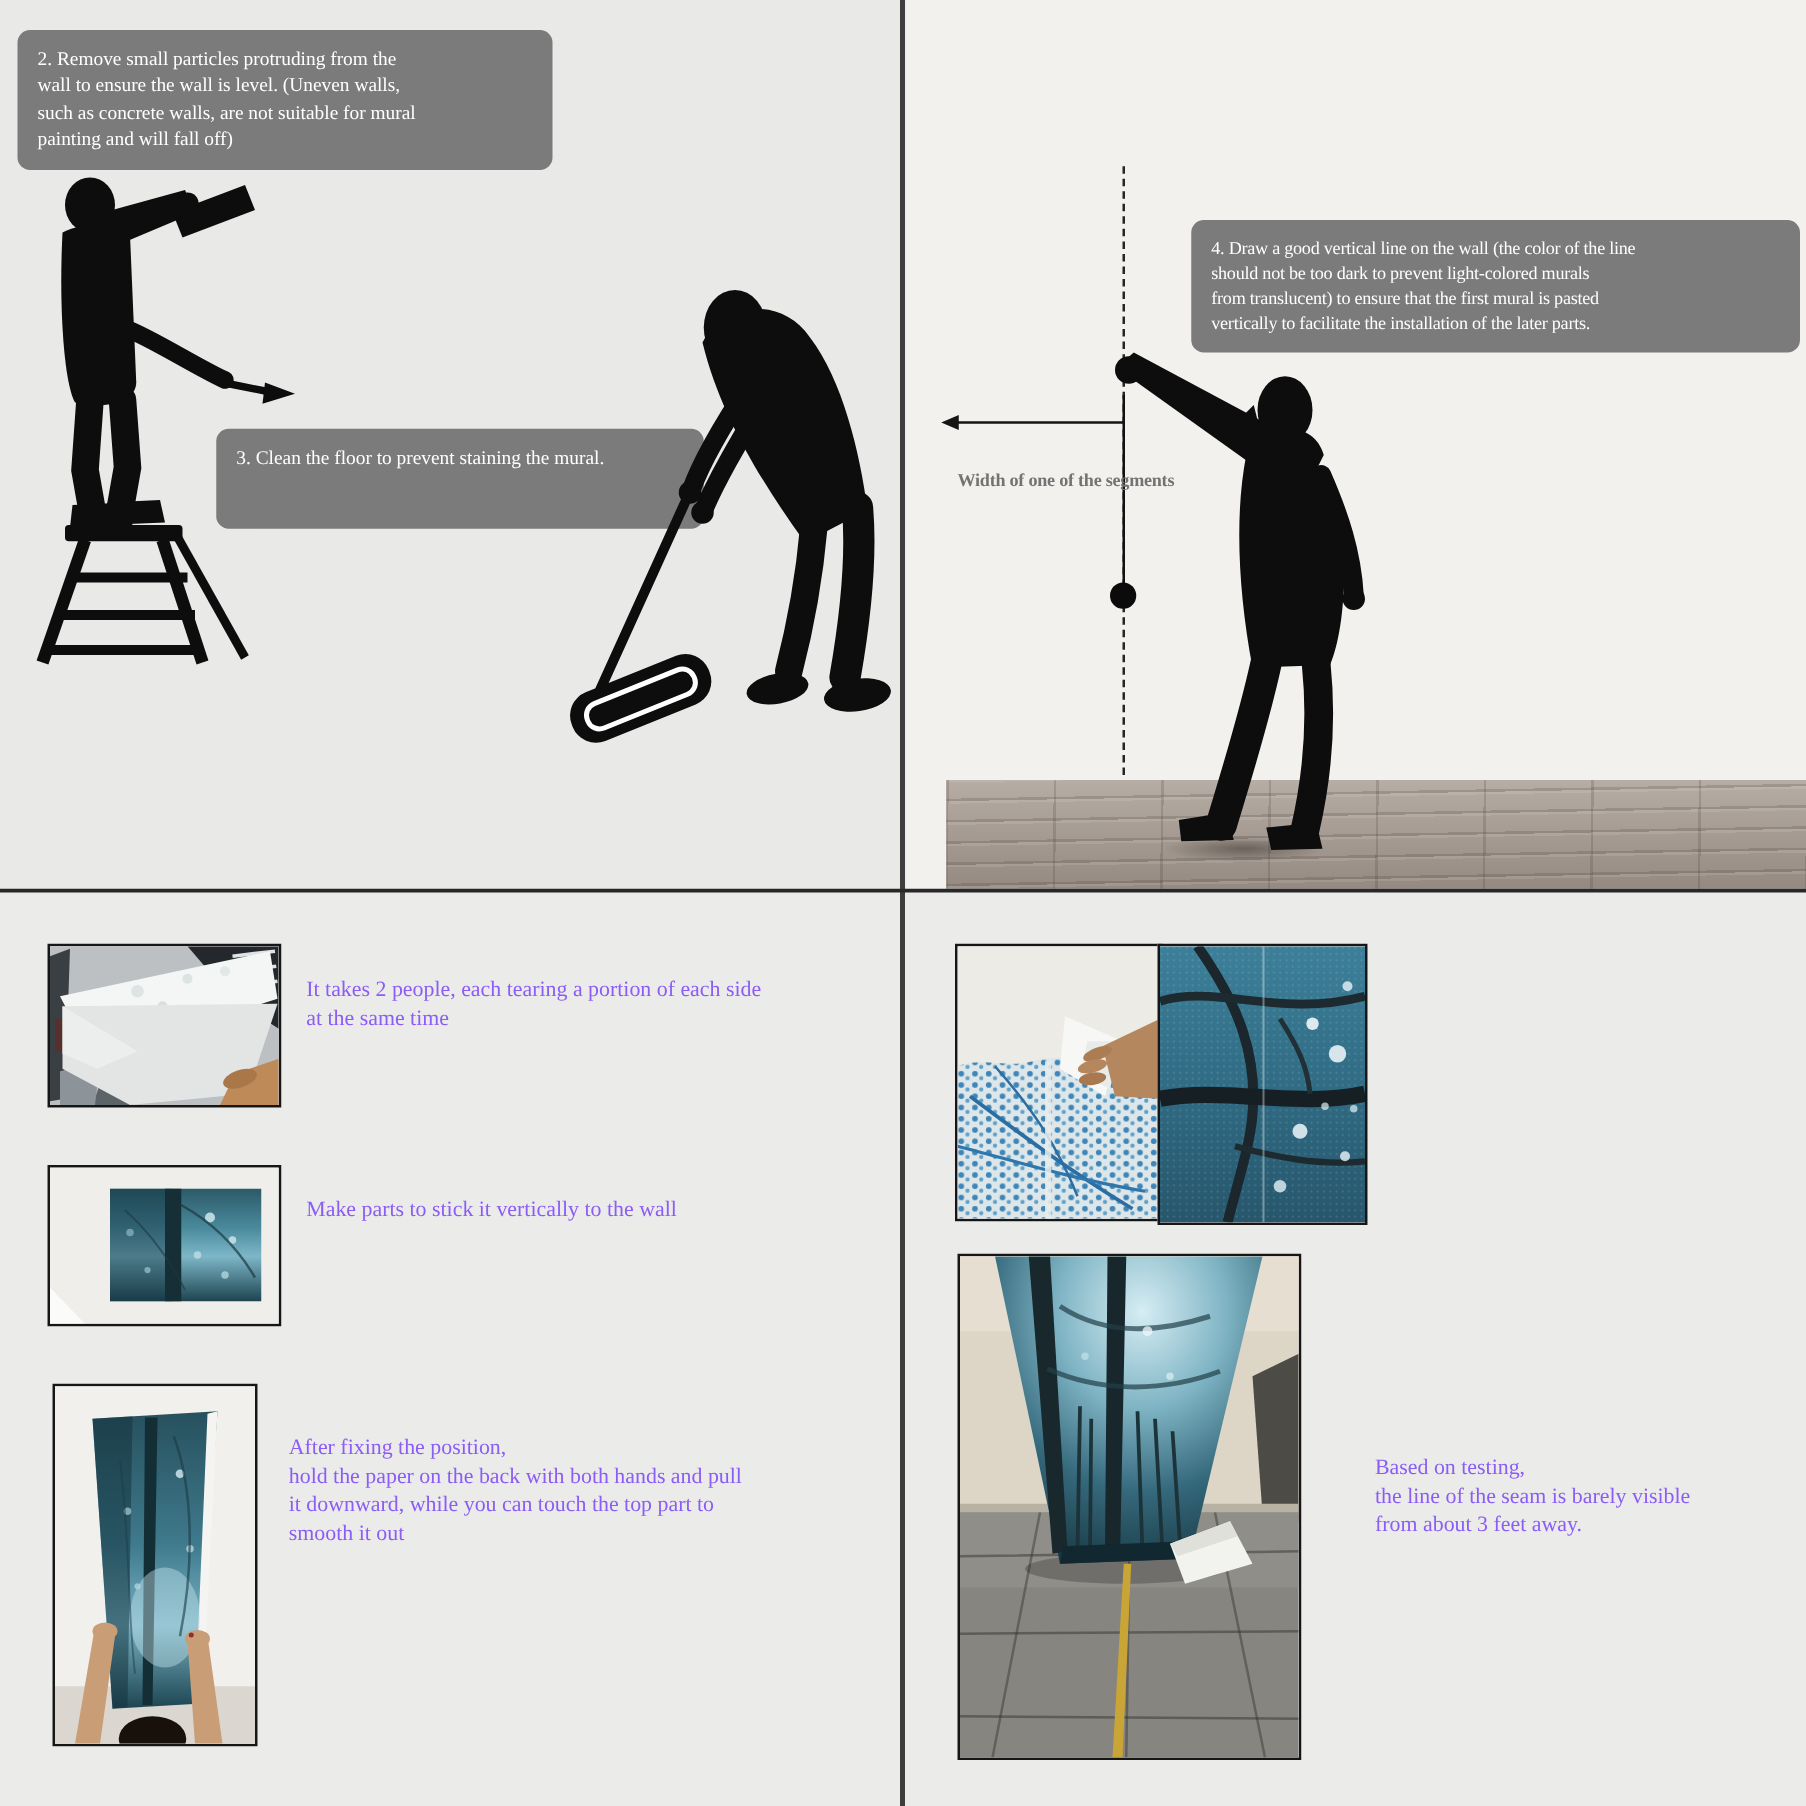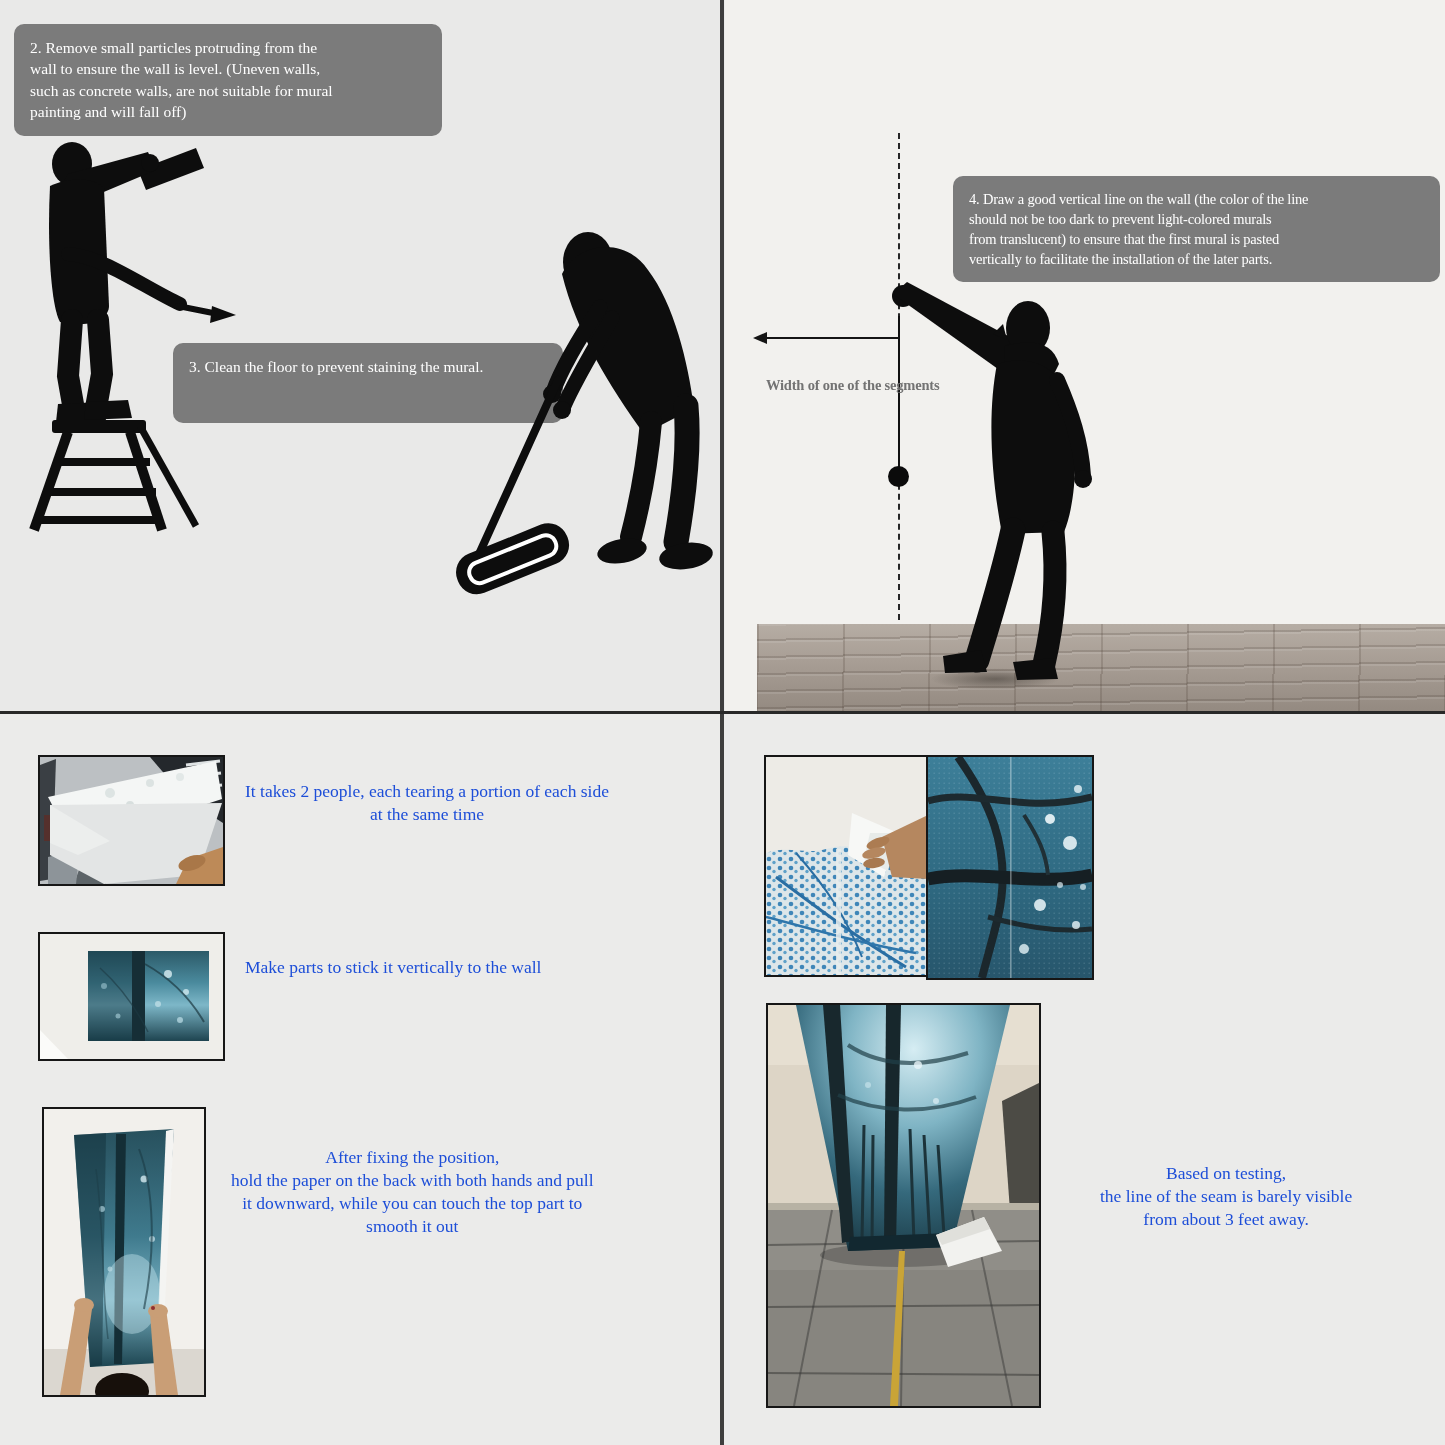--- a/index.html
+++ b/index.html
@@ -11,21 +11,21 @@
   .q-b{left:0;top:714px;width:1445px;height:731px;background:#ebebea;}
   .divider-v{position:absolute;left:720px;top:0;width:4px;height:1445px;background:#3e3e3e;}
   .divider-h{position:absolute;left:0;top:711px;width:1445px;height:3px;background:#282828;}
 
   .note{position:absolute;background:#7b7b7b;border-radius:10px;color:#fff;
         white-space:pre-line;font-size:15.5px;line-height:1.38;padding:13px 16px;}
   #note2{left:14px;top:24px;width:396px;}
   #note3{left:173px;top:343px;width:358px;height:54px;}
   #note4{left:953px;top:176px;width:455px;font-size:14.5px;letter-spacing:-0.2px;}
 
-  .caption{position:absolute;color:#1d4ed8;font-size:17.5px;line-height:1.32;white-space:pre-line;text-align:center;}
+  .caption{position:absolute;color:#8b5cf6;font-size:17.5px;line-height:1.32;white-space:pre-line;}
   #cap-tear{left:245px;top:780px;}
   #cap-vertical{left:245px;top:956px;}
   #cap-smooth{left:231px;top:1146px;}
   #cap-match{left:1137px;top:816px;}
   #cap-seam{left:1100px;top:1162px;}
 
   .measure-line{position:absolute;left:757px;top:337px;width:142px;height:2px;background:#151515;}
   .measure-head{position:absolute;left:753px;top:332px;width:0;height:0;
     border-top:6px solid transparent;border-bottom:6px solid transparent;border-right:14px solid #151515;}
   .measure-label{position:absolute;left:766px;top:361px;color:#737373;

